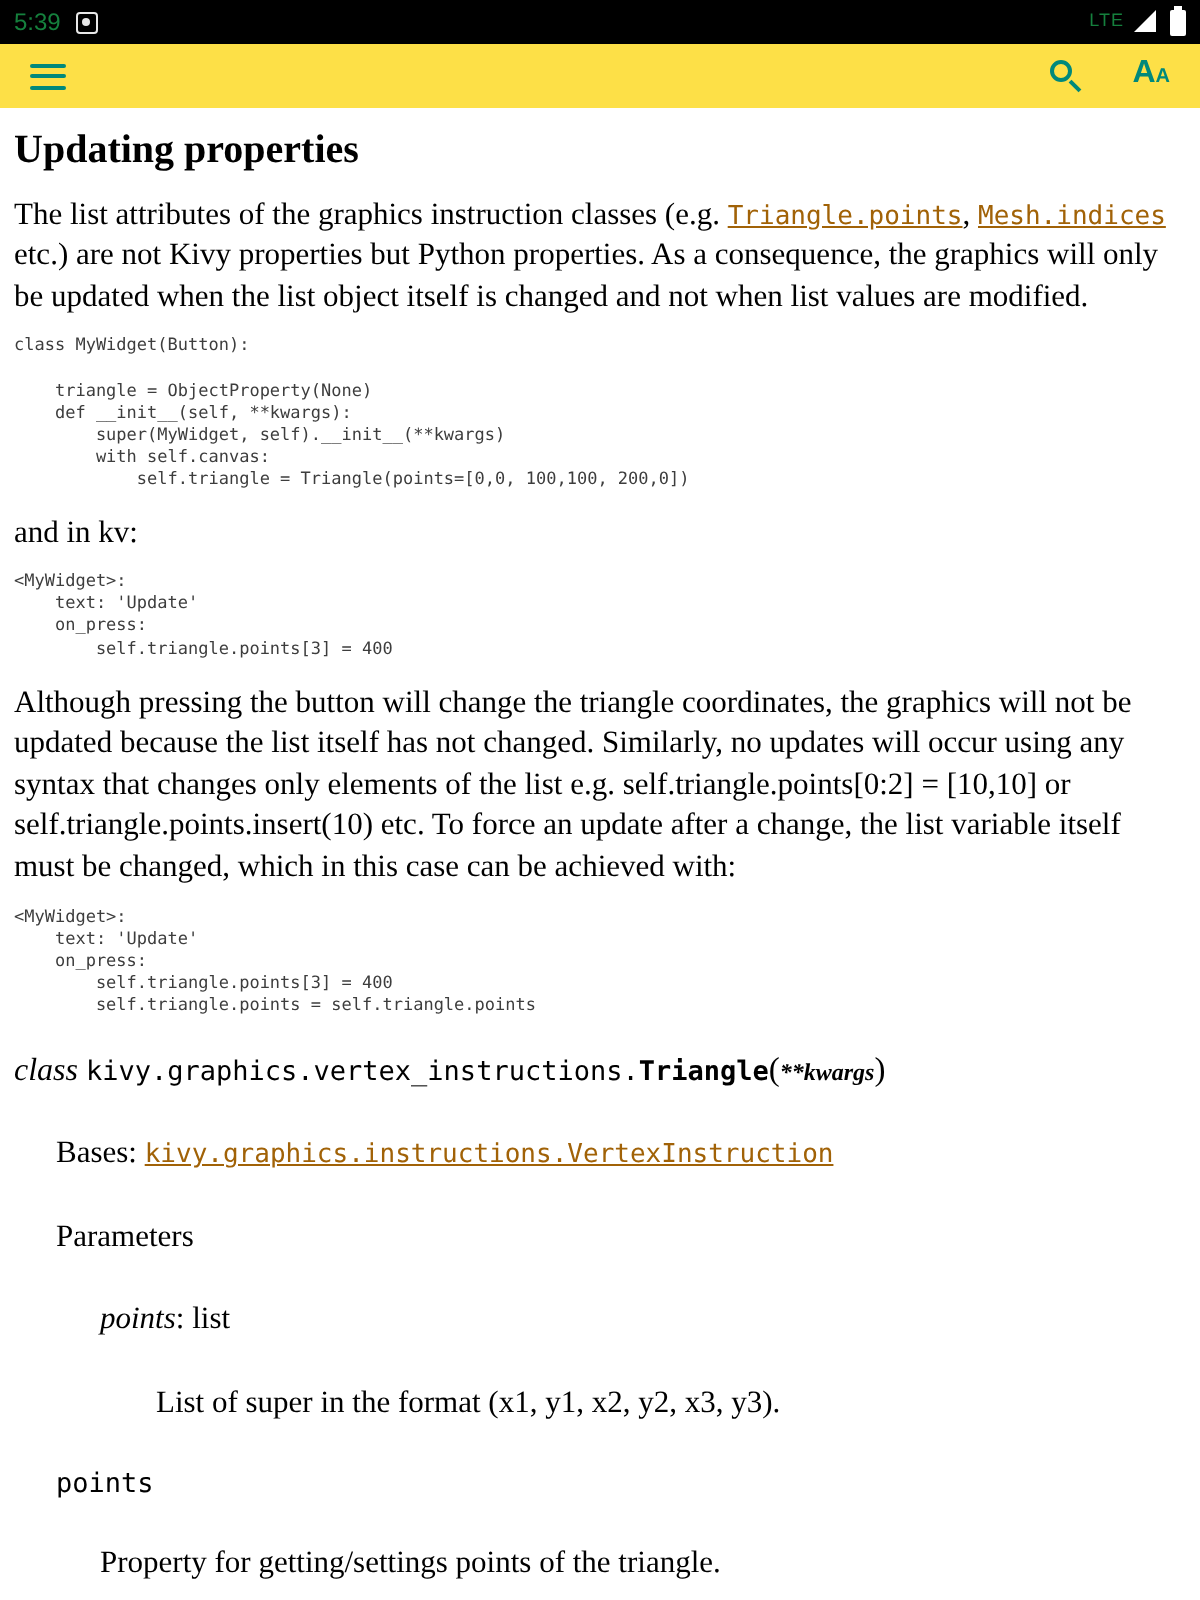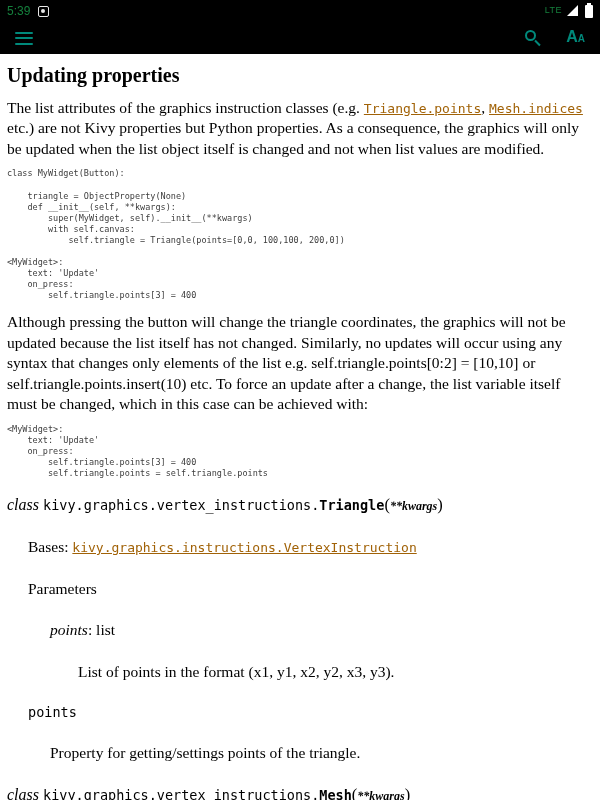--- a/index.html
+++ b/index.html
@@ -13,21 +13,21 @@
   .sb-left { display:flex; align-items:center; gap:8px; }
   .sb-right { margin-left:auto; display:flex; align-items:flex-start; gap:5px; }
   .notif-icon { width:11px; height:11px; border:1.5px solid #e8e8e8; border-radius:2px; position:relative; }
   .notif-icon::after { content:""; position:absolute; left:2px; top:2px; width:4px; height:4px; background:#e8e8e8; border-radius:50%; }
   .lte-label { font-size:9px; letter-spacing:0.5px; }
   .signal-icon { width:0; height:0; border-left:11px solid transparent; border-bottom:11px solid #fff; }
   .battery-icon { width:8px; height:13px; background:#fff; border-radius:1px; position:relative; margin-left:2px; }
   .battery-icon::before { content:""; position:absolute; top:-2px; left:2px; width:4px; height:2px; background:#fff; }
 
   
-  .toolbar { position:absolute; top:22px; left:0; right:0; height:32px; background:#000000; z-index:10;
+  .toolbar { position:absolute; top:22px; left:0; right:0; height:32px; background:#fde047; z-index:10;
     display:flex; align-items:center; padding:0 15px; }
   .menu-icon { width:18px; height:13px; display:flex; flex-direction:column; justify-content:space-between; cursor:pointer; }
   .menu-icon span { display:block; height:2px; background:#00897b; border-radius:1px; }
   .tb-right { margin-left:auto; display:flex; align-items:center; gap:24px; }
   .search-icon { position:relative; width:17px; height:17px; cursor:pointer; }
   .search-icon .lens { position:absolute; top:0; left:0; width:11px; height:11px; border:2px solid #00897b; border-radius:50%; }
   .search-icon .handle { position:absolute; width:7px; height:2px; background:#00897b; transform:rotate(45deg); left:9px; top:12px; }
   .font-icon { color:#00897b; font-family:"Liberation Sans", sans-serif; font-weight:bold; font-size:16px; line-height:16px; cursor:pointer; }
   .font-icon small { font-size:10px; font-weight:bold; }
 
@@ -94,20 +94,21 @@
 
 
     <pre class="codeblock">class MyWidget(Button):
 
     triangle = ObjectProperty(None)
     def __init__(self, **kwargs):
         super(MyWidget, self).__init__(**kwargs)
         with self.canvas:
             self.triangle = Triangle(points=[0,0, 100,100, 200,0])</pre>
 
+    <div class="para">and in kv:</div>
 
     <pre class="codeblock">&lt;MyWidget&gt;:
     text: 'Update'
     on_press:
         self.triangle.points[3] = 400</pre>
 
     <div class="para">Although pressing the button will change the triangle coordinates, the graphics will not be updated because the list itself has not changed. Similarly, no updates will occur using any syntax that changes only elements of the list e.g. self.triangle.points[0:2] = [10,10] or self.triangle.points.insert(10) etc. To force an update after a change, the list variable itself must be changed, which in this case can be achieved with:</div>
 
     <pre class="codeblock">&lt;MyWidget&gt;:
     text: 'Update'
@@ -116,21 +117,21 @@
         self.triangle.points = self.triangle.points</pre>
 
     <div class="class-line"><em class="class-kw">class </em><span class="class-module">kivy.graphics.vertex_instructions.</span><span class="class-name">Triangle</span><span class="sig-paren">(</span><span class="sig-args">**kwargs</span><span class="sig-paren">)</span></div>
 
     <div class="field-row ind1"><span>Bases: </span><a class="doclink">kivy.graphics.instructions.VertexInstruction</a></div>
 
     <div class="field-row ind1">Parameters</div>
 
     <div class="field-row ind2"><span class="param-name">points</span><span>: </span><span>list</span></div>
 
-    <div class="field-row ind3">List of points in the format (x1, y1, x2, y2, x3, y3).</div>
+    <div class="field-row ind3">List of super in the format (x1, y1, x2, y2, x3, y3).</div>
 
     <div class="field-row ind1 attr-name">points</div>
 
     <div class="field-row ind2">Property for getting/settings points of the triangle.</div>
 
     <div class="class-line"><em class="class-kw">class </em><span class="class-module">kivy.graphics.vertex_instructions.</span><span class="class-name">Mesh</span><span class="sig-paren">(</span><span class="sig-args">**kwargs</span><span class="sig-paren">)</span></div>
 
   </div>
 </div>
 

